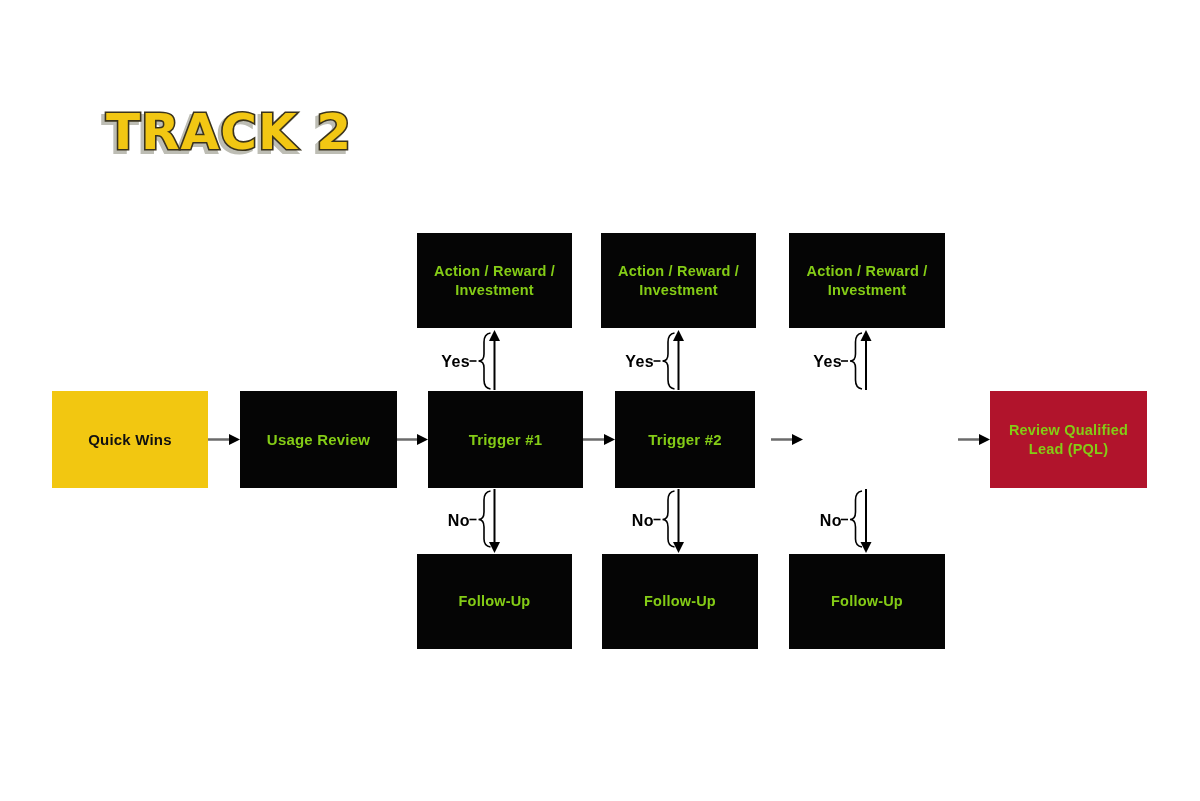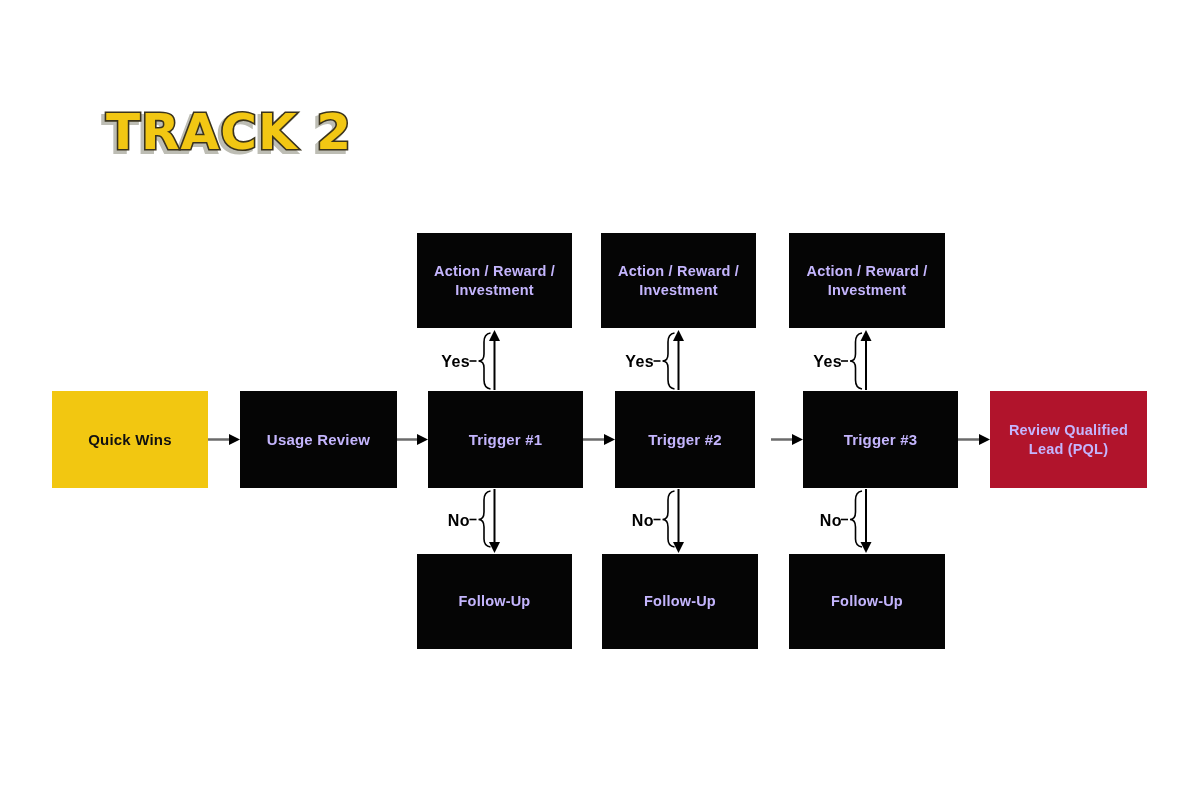--- a/index.html
+++ b/index.html
@@ -41,21 +41,21 @@
     display: flex;
     align-items: center;
     justify-content: center;
     text-align: center;
     font-weight: bold;
     font-size: 14.5px;
     line-height: 1.28;
     letter-spacing: 0.2px;
     padding: 0 8px;
     box-sizing: border-box;
-    color: #c4b5fd;
+    color: #84cc16;
   }
   .box.on-light { color: #111111; }
 
   .b-quick  { left: 52px;  top: 391px; width: 156px; height: 97px; font-size: 15px; }
   .b-usage  { left: 240px; top: 391px; width: 157px; height: 97px; font-size: 15px; }
   .b-t1     { left: 428px; top: 391px; width: 155px; height: 97px; font-size: 15px; }
   .b-t2     { left: 615px; top: 391px; width: 140px; height: 97px; font-size: 15px; }
   .b-t3     { left: 803px; top: 391px; width: 155px; height: 97px; font-size: 15px; }
   .b-pql    { left: 990px; top: 391px; width: 157px; height: 97px; }
 
@@ -162,21 +162,20 @@
       <polygon class="arrowhead" points="860.5,542 871.5,542 866,553"></polygon>
       <path class="brace" d="M 862 491 Q 855.5 492 855.5 500 L 855.5 512 Q 855.5 519.5 850 519.5 Q 855.5 519.5 855.5 527 L 855.5 539 Q 855.5 546 862 547"></path>
       <line class="dash" x1="841" y1="519.5" x2="848" y2="519.5"></line>
     </g>
   </svg>
 
   <div class="box on-light b-quick" style="background-color: rgb(242, 199, 17);">Quick Wins</div>
   <div class="box b-usage" style="background-color: rgb(5, 5, 5);">Usage Review</div>
   <div class="box b-t1" style="background-color: rgb(5, 5, 5);">Trigger #1</div>
   <div class="box b-t2" style="background-color: rgb(5, 5, 5);">Trigger #2</div>
-  <div class="box b-t3" style="background-color: rgb(5, 5, 5);">Trigger #3</div>
   <div class="box b-pql" style="background-color: rgb(177, 20, 44);">Review Qualified Lead (PQL)</div>
 
   <div class="box b-a1" style="background-color: rgb(5, 5, 5);">Action / Reward / Investment</div>
   <div class="box b-a2" style="background-color: rgb(5, 5, 5);">Action / Reward / Investment</div>
   <div class="box b-a3" style="background-color: rgb(5, 5, 5);">Action / Reward / Investment</div>
 
   <div class="box b-f1" style="background-color: rgb(5, 5, 5);">Follow-Up</div>
   <div class="box b-f2" style="background-color: rgb(5, 5, 5);">Follow-Up</div>
   <div class="box b-f3" style="background-color: rgb(5, 5, 5);">Follow-Up</div>
 

